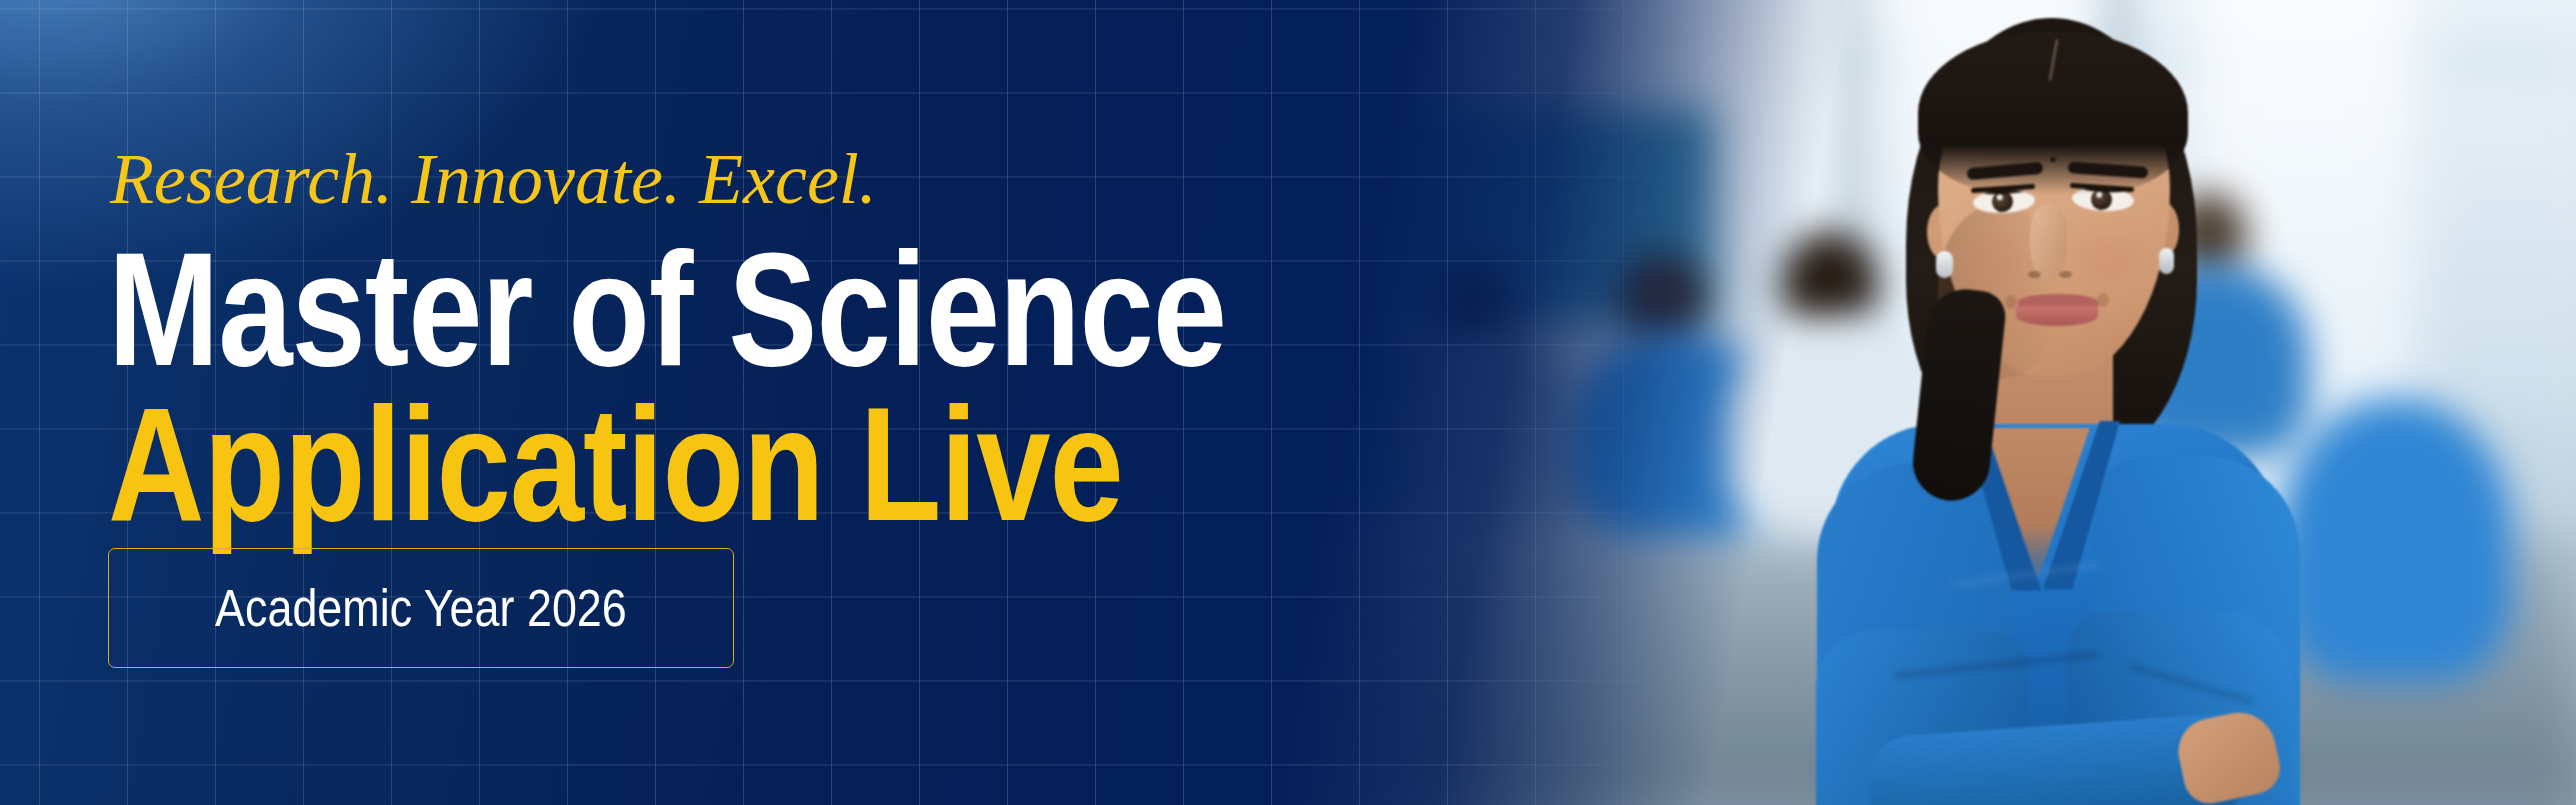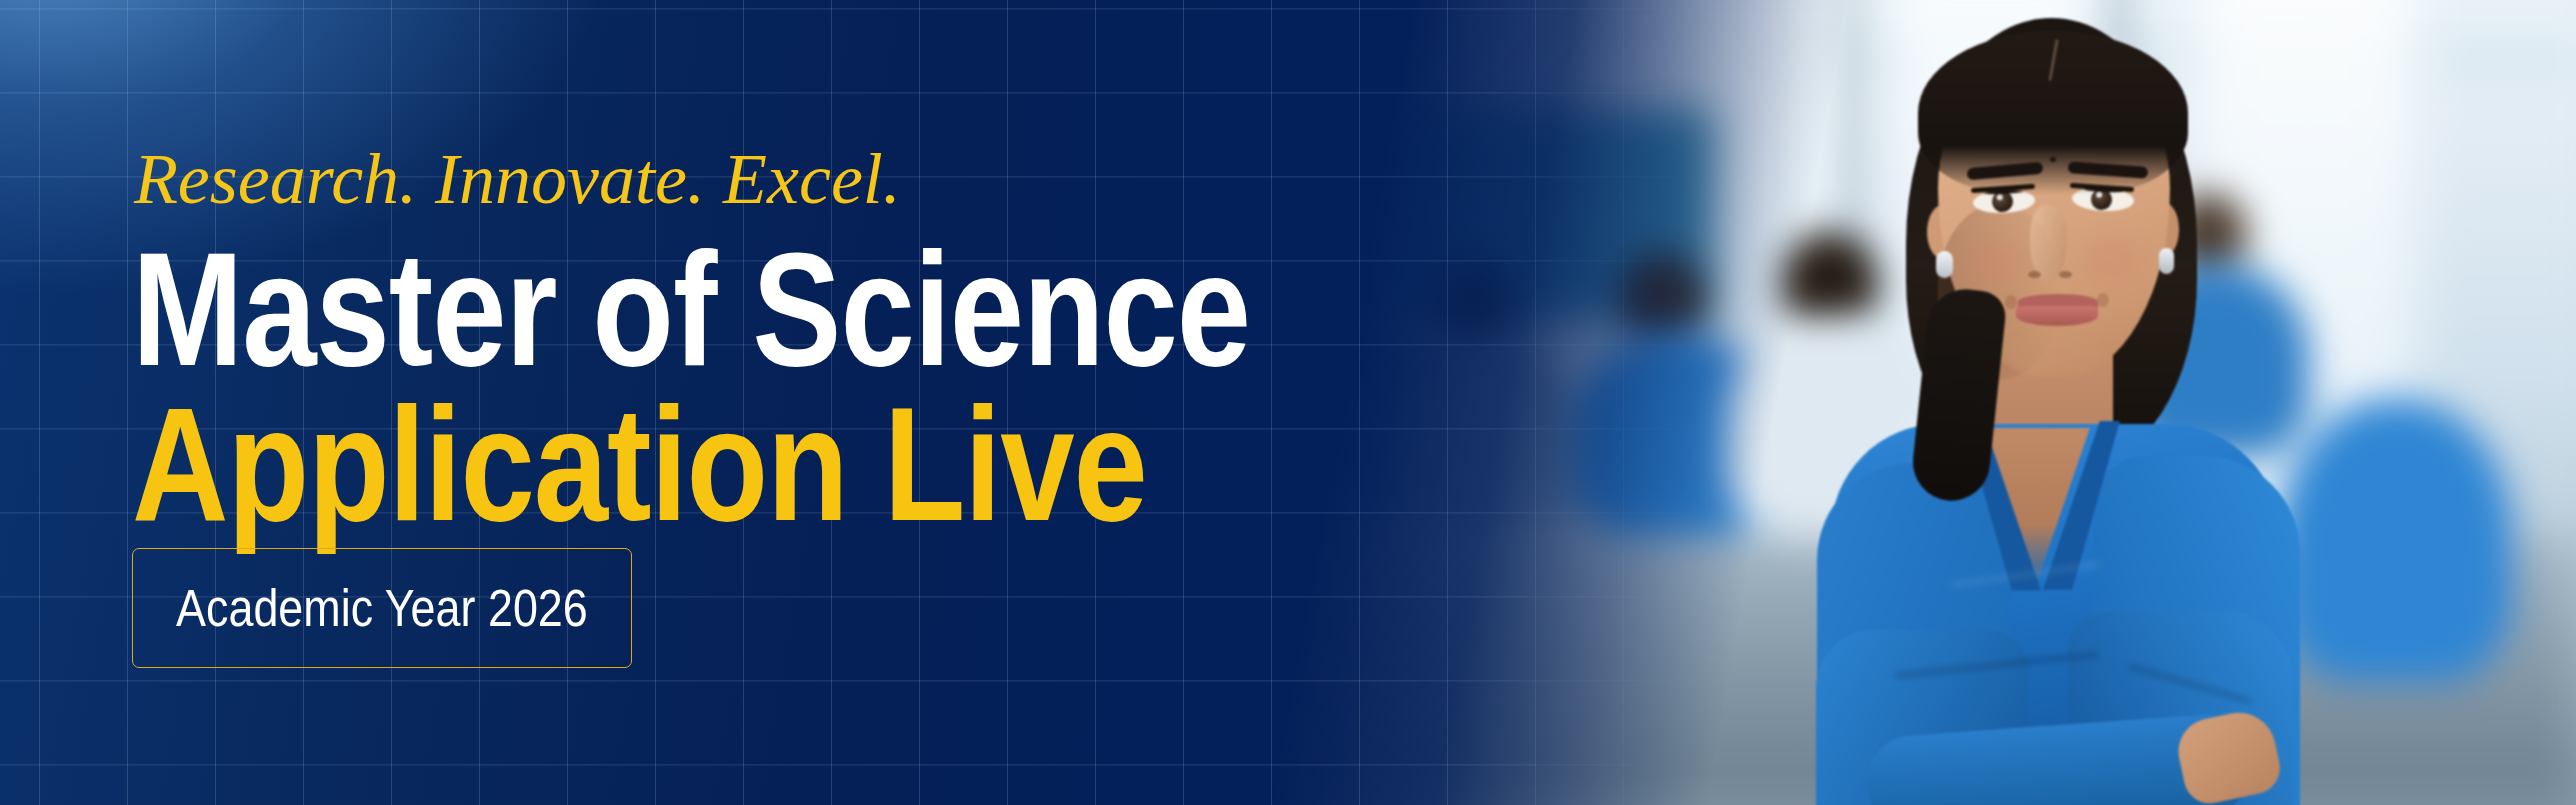--- a/index.html
+++ b/index.html
@@ -124,21 +124,21 @@
     background-image:
       linear-gradient(to right, rgba(173,200,230,.20) 0.6px, transparent 0.6px),
       linear-gradient(to bottom, rgba(173,200,230,.20) 0.6px, transparent 0.6px);
     background-size:88px 84px;
     background-position:39px 8.4px;
     -webkit-mask-image:linear-gradient(to right,#000 0%,#000 52%,rgba(0,0,0,.75) 58%,rgba(0,0,0,.25) 63%,rgba(0,0,0,0) 68%);
     mask-image:linear-gradient(to right,#000 0%,#000 52%,rgba(0,0,0,.75) 58%,rgba(0,0,0,.25) 63%,rgba(0,0,0,0) 68%);
   }
 
   
-  .content{position:absolute;left:132px;top:0;height:100%;width:1287px;}
+  .content{position:absolute;left:108px;top:0;height:100%;width:1287px;}
 
   .tagline{
     position:absolute;left:1.9px;top:143px;
     font-family:"Liberation Serif", serif;
     font-style:italic;
     font-size:72px;
     line-height:1;
     color:#F5C518;
     letter-spacing:0px;
     white-space:nowrap;
@@ -152,21 +152,21 @@
     letter-spacing:-1.3px;
     white-space:nowrap;
     transform:scaleX(.83);
     transform-origin:left top;
   }
   .h-line1{display:block;color:#FFFFFF;}
   .h-line2{display:block;color:#F7C411;}
 
   .badge{
     position:absolute;left:0;top:548px;
-    width:500px;height:120px;
+    width:626px;height:120px;
     border:1.3px solid #E0A91B;
     border-radius:7px;
     display:flex;align-items:center;justify-content:center;
   }
   .badge-text{
     font-family:"Liberation Sans Narrow","Liberation Sans", sans-serif;
     font-size:51px;
     font-weight:normal;
     color:#FFFFFF;
     letter-spacing:0px;

